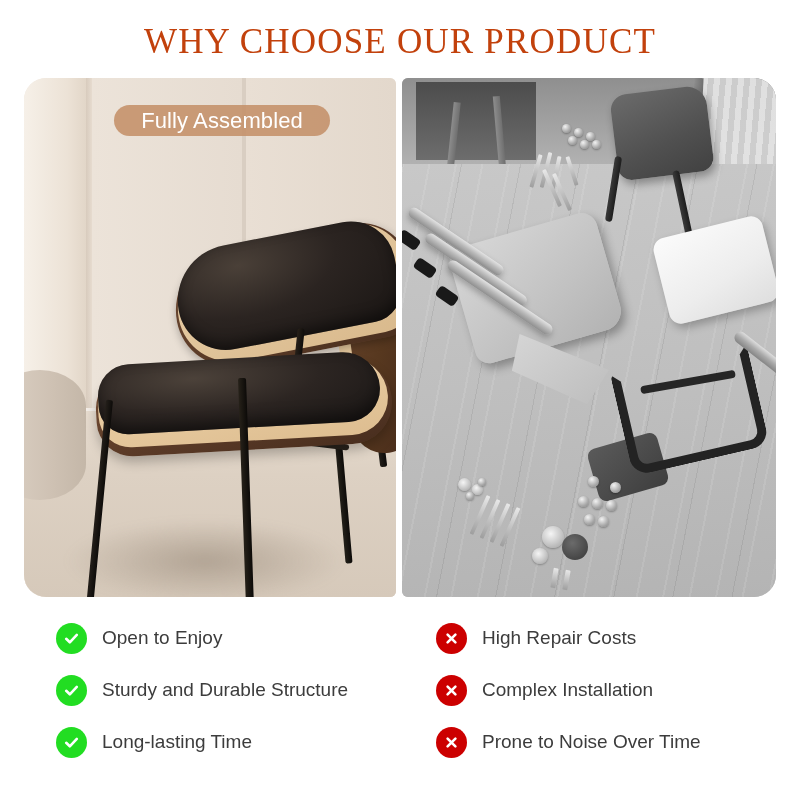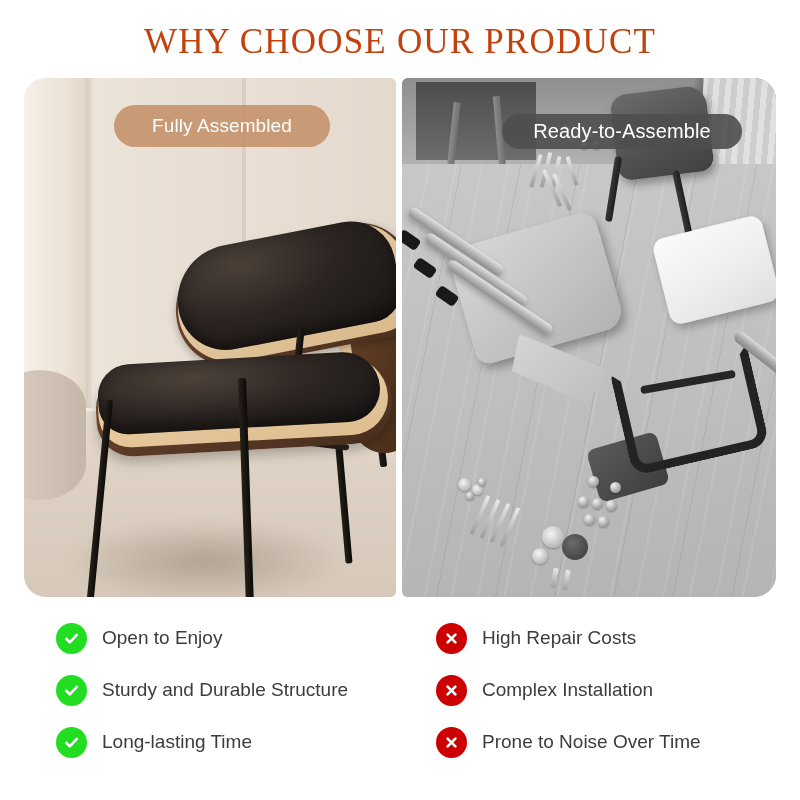--- a/index.html
+++ b/index.html
@@ -170,23 +170,23 @@
     box-shadow:0 1px 2px rgba(0,0,0,.3);}
   .washer{position:absolute;border-radius:50%;
     background:radial-gradient(circle at 40% 35%,#f5f5f5,#c6c6c6 55%,#9d9d9d);
     box-shadow:0 1px 2px rgba(0,0,0,.28);}
   .washer-dark{position:absolute;border-radius:50%;
     background:radial-gradient(circle at 40% 35%,#6b6b6b,#373737);}
 
   
   .badge{position:absolute;display:flex;align-items:center;justify-content:center;
     color:#fff;border-radius:999px;white-space:nowrap;}
-  .badge-left{left:90px;top:27px;width:216px;height:42px;
+  .badge-left{left:90px;top:27px;width:216px;height:31px;
     background:rgba(197,148,110,.92);
-    font-size:19px;letter-spacing:.1px;}
+    font-size:22px;letter-spacing:.1px;}
   .badge-right{left:100px;top:36px;width:240px;height:35px;
     background:rgba(78,78,78,.90);
     font-size:20px;letter-spacing:.1px;}
 
   
   .vs{position:absolute;left:386px;top:285px;width:92px;height:92px;
     border-radius:50%;background:#fdfcfa;
     display:flex;align-items:center;justify-content:center;
     font-family:"Liberation Serif", serif;font-size:44px;font-weight:700;
     color:#b0724a;letter-spacing:.5px;
@@ -301,21 +301,20 @@
         <div class="screw" style="left:150px;top:490px;width:5px;height:20px;transform:rotate(10deg);"></div>
         <div class="screw" style="left:162px;top:492px;width:5px;height:20px;transform:rotate(10deg);"></div>
         <div class="nut" style="left:186px;top:398px;width:11px;height:11px;"></div>
         <div class="nut" style="left:176px;top:418px;width:11px;height:11px;"></div>
         <div class="nut" style="left:190px;top:420px;width:11px;height:11px;"></div>
         <div class="nut" style="left:204px;top:422px;width:11px;height:11px;"></div>
         <div class="nut" style="left:182px;top:436px;width:11px;height:11px;"></div>
         <div class="nut" style="left:196px;top:438px;width:11px;height:11px;"></div>
         <div class="nut" style="left:208px;top:404px;width:11px;height:11px;"></div>
       </div>
-      <div class="badge badge-right">Ready-to-Assemble</div>
     </div>
 
   </div>
 
   <div class="lists">
 
     <div class="col col-left">
       <div class="row">
         <span class="ico ico-ok">
           <svg width="19" height="19" viewBox="0 0 19 19">

